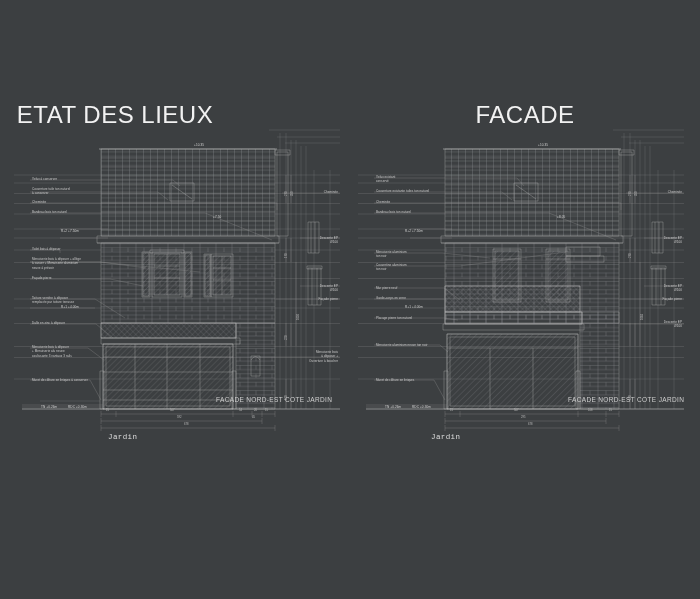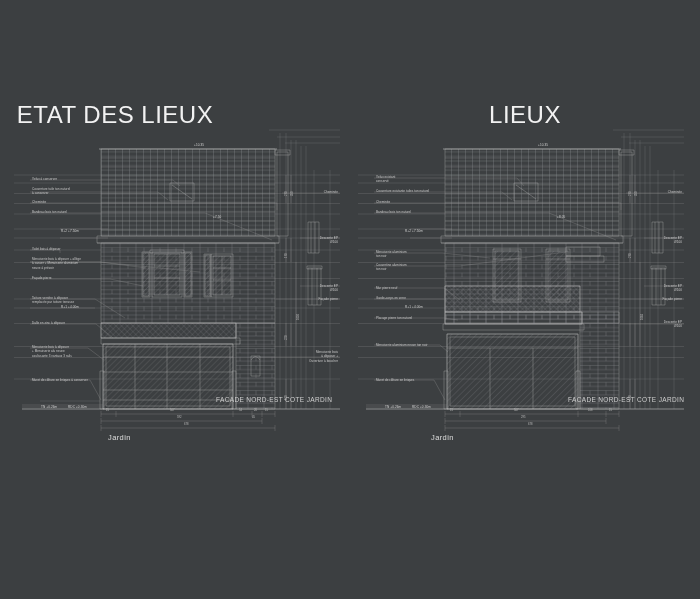--- a/index.html
+++ b/index.html
@@ -31,20 +31,21 @@
     font-size:6.5px;letter-spacing:0.35px;
     color:#cfcfcf;white-space:nowrap;
   }
   #cap-left{left:216px;}
   #cap-right{left:568px;}
 
   .jardin{
     position:absolute;
     font-size:7.5px;letter-spacing:0.4px;color:#dedede;
     white-space:nowrap;
+    font-family:Liberation Mono, monospace;
   }
   #jardin-left{left:108px;top:433px;}
   #jardin-right{left:431px;top:433px;}
 
   
   .lab{
     position:absolute;
     font-size:3.05px;
     line-height:1.42;
     color:#c9c9c9;
@@ -346,21 +347,21 @@
     <div class="vtxt" style="left:297px;top:320px;">1050</div>
     <div class="vtxt" style="left:285px;top:340px;">220</div>
     <div class="vtxt" style="left:285px;top:400px;">120</div>
 
     <div class="jardin" id="jardin-left">Jardin</div>
     <div class="caption" id="cap-left">FACADE NORD-EST COTE JARDIN</div>
   </div>
 
   <div class="panel" id="panel-right">
 
-    <div class="panel-title">LIEUX</div>
+    <div class="panel-title">FACADE</div>
 
     <svg width="350" height="599" viewBox="0 0 350 599">
       <defs>
         <pattern id="tileR" width="7" height="4.6" patternUnits="userSpaceOnUse">
           <path d="M0 0 H7 M0 4.6 H7 M3.5 0 V4.6" stroke="#8f9194" stroke-width=".3"></path>
         </pattern>
         <pattern id="stoneR" width="16" height="8.4" patternUnits="userSpaceOnUse">
           <path d="M0 0 H16 M0 8.4 H16 M8 0 V8.4 M0 4.2 H16 M0 4.2 V8.4 M16 4.2 V8.4" stroke="#8d8f92" stroke-width=".3"></path>
         </pattern>
         <pattern id="glassR" width="4.4" height="4.4" patternUnits="userSpaceOnUse" patternTransform="rotate(45)">

